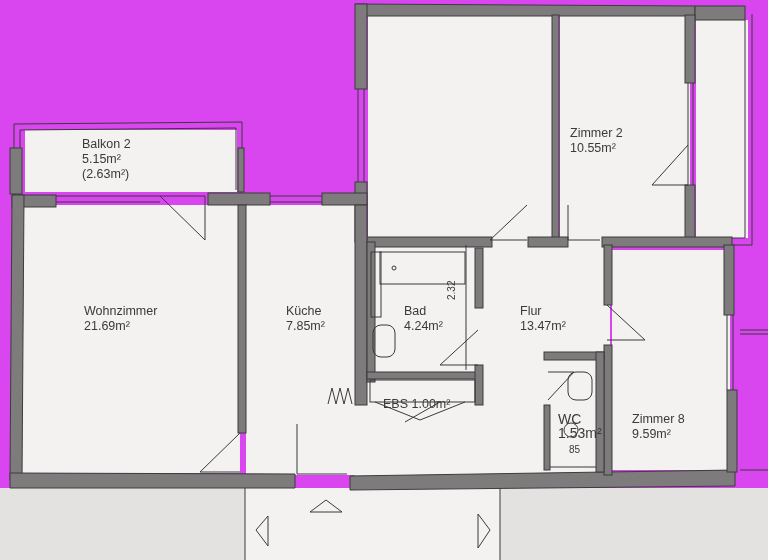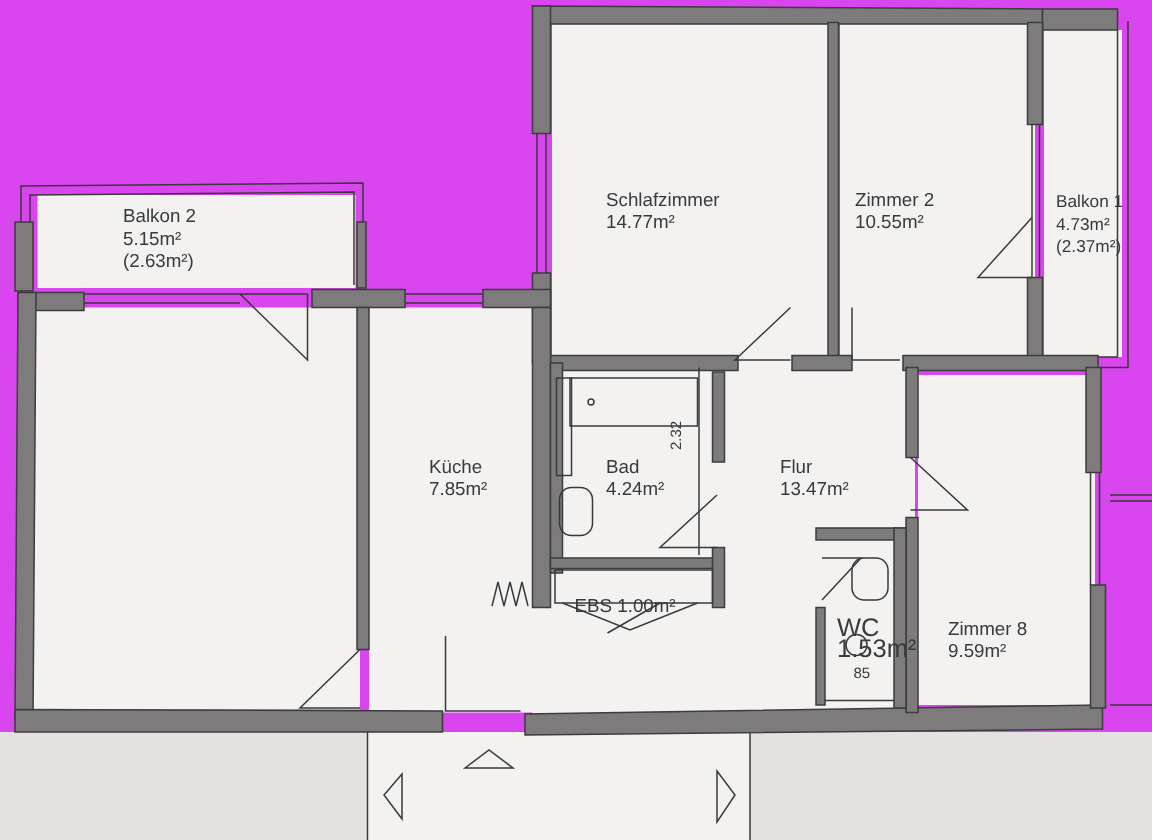--- a/index.html
+++ b/index.html
@@ -122,50 +122,45 @@
   <line x1="740" y1="470" x2="768" y2="470" class="thin"></line>
   <line x1="740" y1="330" x2="768" y2="330" class="thin"></line>
   <line x1="740" y1="334" x2="768" y2="334" class="thin"></line>
 </svg>
 
 <div class="lbl" style="left:82px;top:137px">
   <div>Balkon 2</div>
   <div>5.15m²</div>
   <div>(2.63m²)</div>
 </div>
+<div class="lbl" style="left:84px;top:304px">
+  <div>Wohnzimmer</div>
+  <div>21.69m²</div>
+</div>
 <div class="lbl" style="left:286px;top:304px">
   <div>Küche</div>
   <div>7.85m²</div>
 </div>
-<div class="lbl" style="left:404px;top:126px">
-  <div>Schlafzimmer</div>
-  <div>14.77m²</div>
-</div>
 <div class="lbl" style="left:570px;top:126px">
   <div>Zimmer 2</div>
   <div>10.55m²</div>
-</div>
-<div class="lbl" style="left:704px;top:128px;font-size:11.5px">
-  <div>Balkon 1</div>
-  <div>4.73m²</div>
-  <div>(2.37m²)</div>
 </div>
 <div class="lbl" style="left:404px;top:304px">
   <div>Bad</div>
   <div>4.24m²</div>
 </div>
 <div class="lbl" style="left:520px;top:304px">
   <div>Flur</div>
   <div>13.47m²</div>
 </div>
 <div class="lbl" style="left:383px;top:397px">
   <span>EBS</span>
   <span>1.00m²</span>
 </div>
-<div class="lbl" style="left:558px;top:412px;font-size:17px;line-height:14px">
+<div class="lbl" style="left:558px;top:412px;font-size:14px;line-height:14px">
   <div>WC</div>
   <div>1.53m²</div>
 </div>
 <div class="lbl" style="left:632px;top:412px">
   <div>Zimmer 8</div>
   <div>9.59m²</div>
 </div>
 <div class="dim" style="left:446px;top:300px;transform:rotate(-90deg);transform-origin:left top">2.32</div>
 <div class="dim" style="left:569px;top:444px;font-size:10px">85</div>
 </div>

